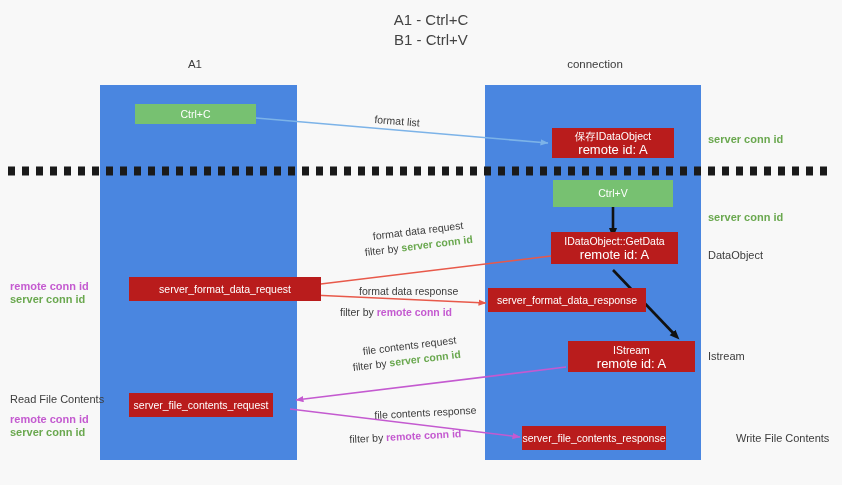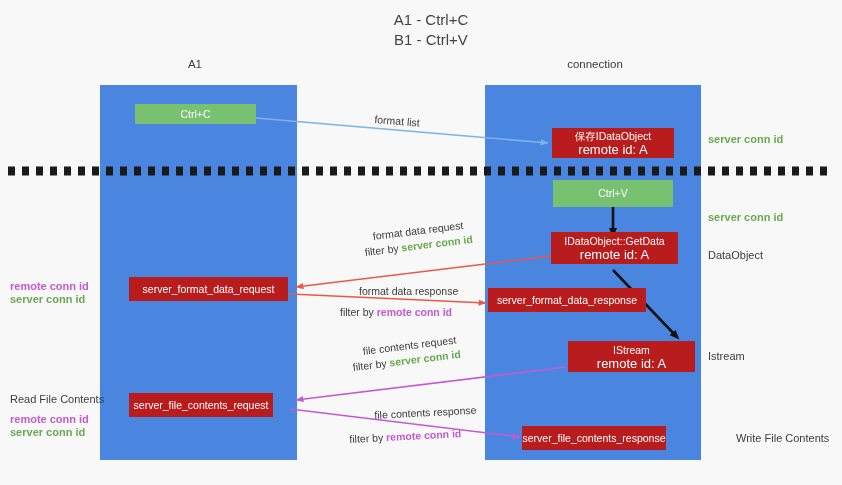--- a/index.html
+++ b/index.html
@@ -151,21 +151,21 @@
 
 <div class="node green" style="left:553px; top:180px; width:120px; height:27px;">
   <span>Ctrl+V</span>
 </div>
 
 <div class="node orange" style="left:551px; top:232px; width:127px; height:32px;">
   <span>IDataObject::GetData</span>
   <span class="l2">remote id: A</span>
 </div>
 
-<div class="node orange" style="left:129px; top:277px; width:159px; height:24px;">
+<div class="node orange" style="left:129px; top:277px; width:192px; height:24px;">
   <span>server_format_data_request</span>
 </div>
 
 <div class="node orange" style="left:488px; top:288px; width:158px; height:24px;">
   <span>server_format_data_response</span>
 </div>
 
 <div class="node orange" style="left:568px; top:341px; width:127px; height:31px;">
   <span>IStream</span>
   <span class="l2">remote id: A</span>

